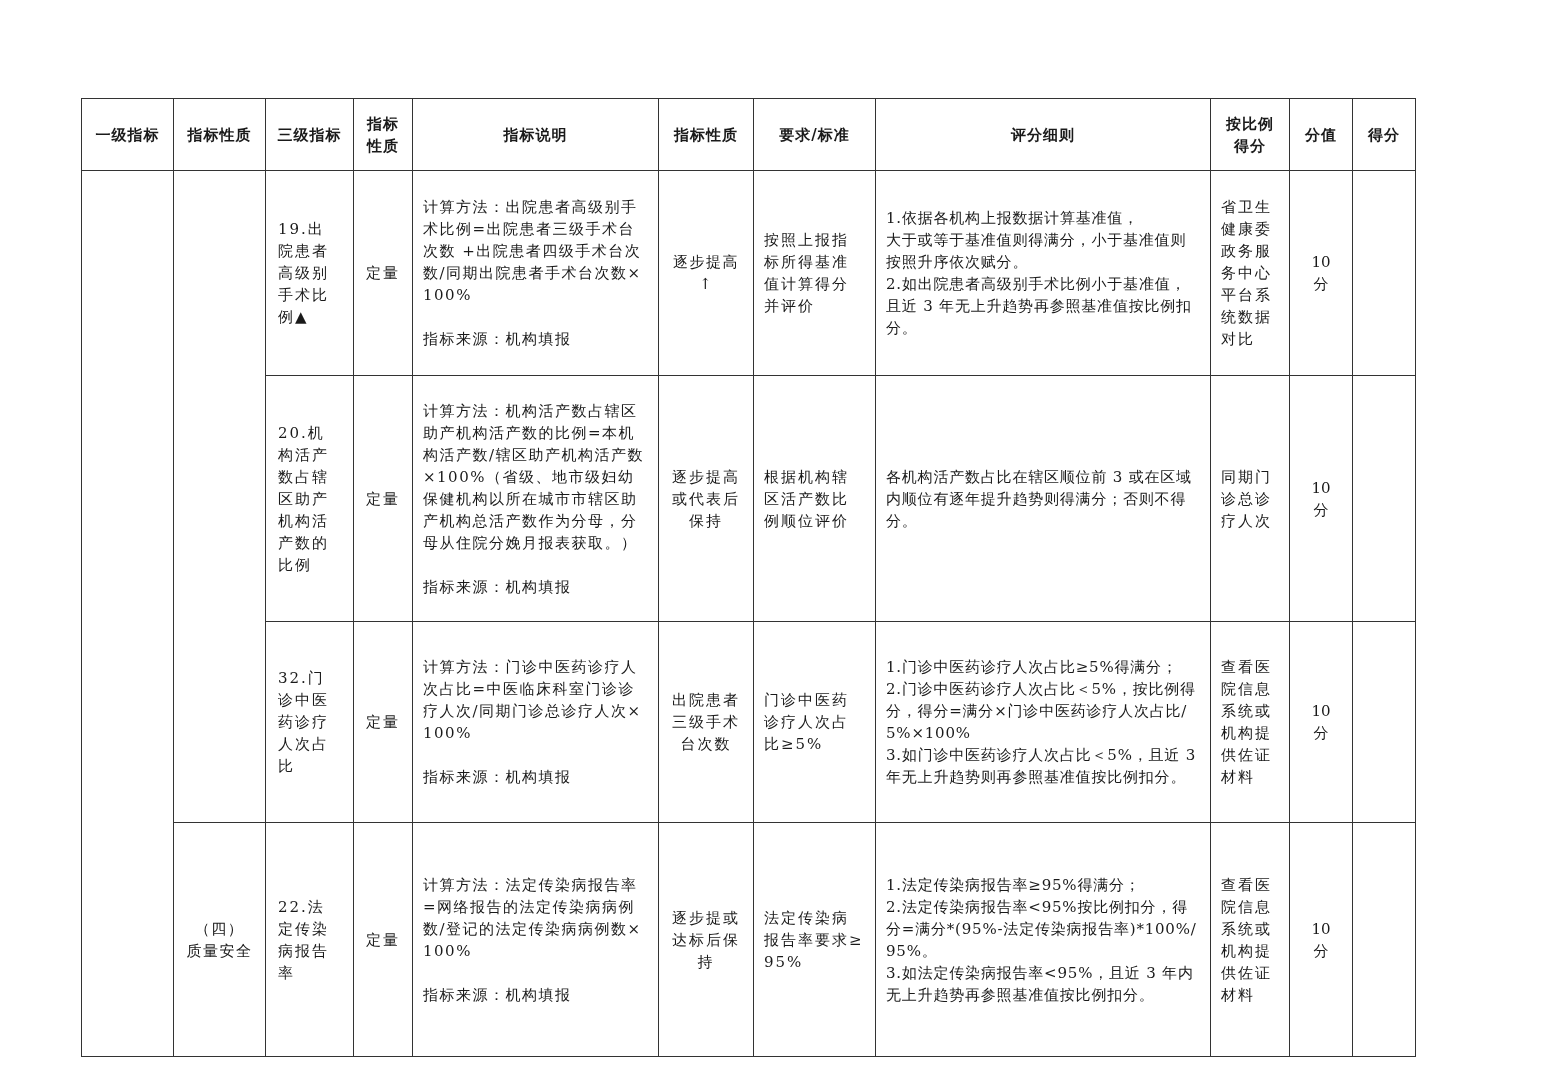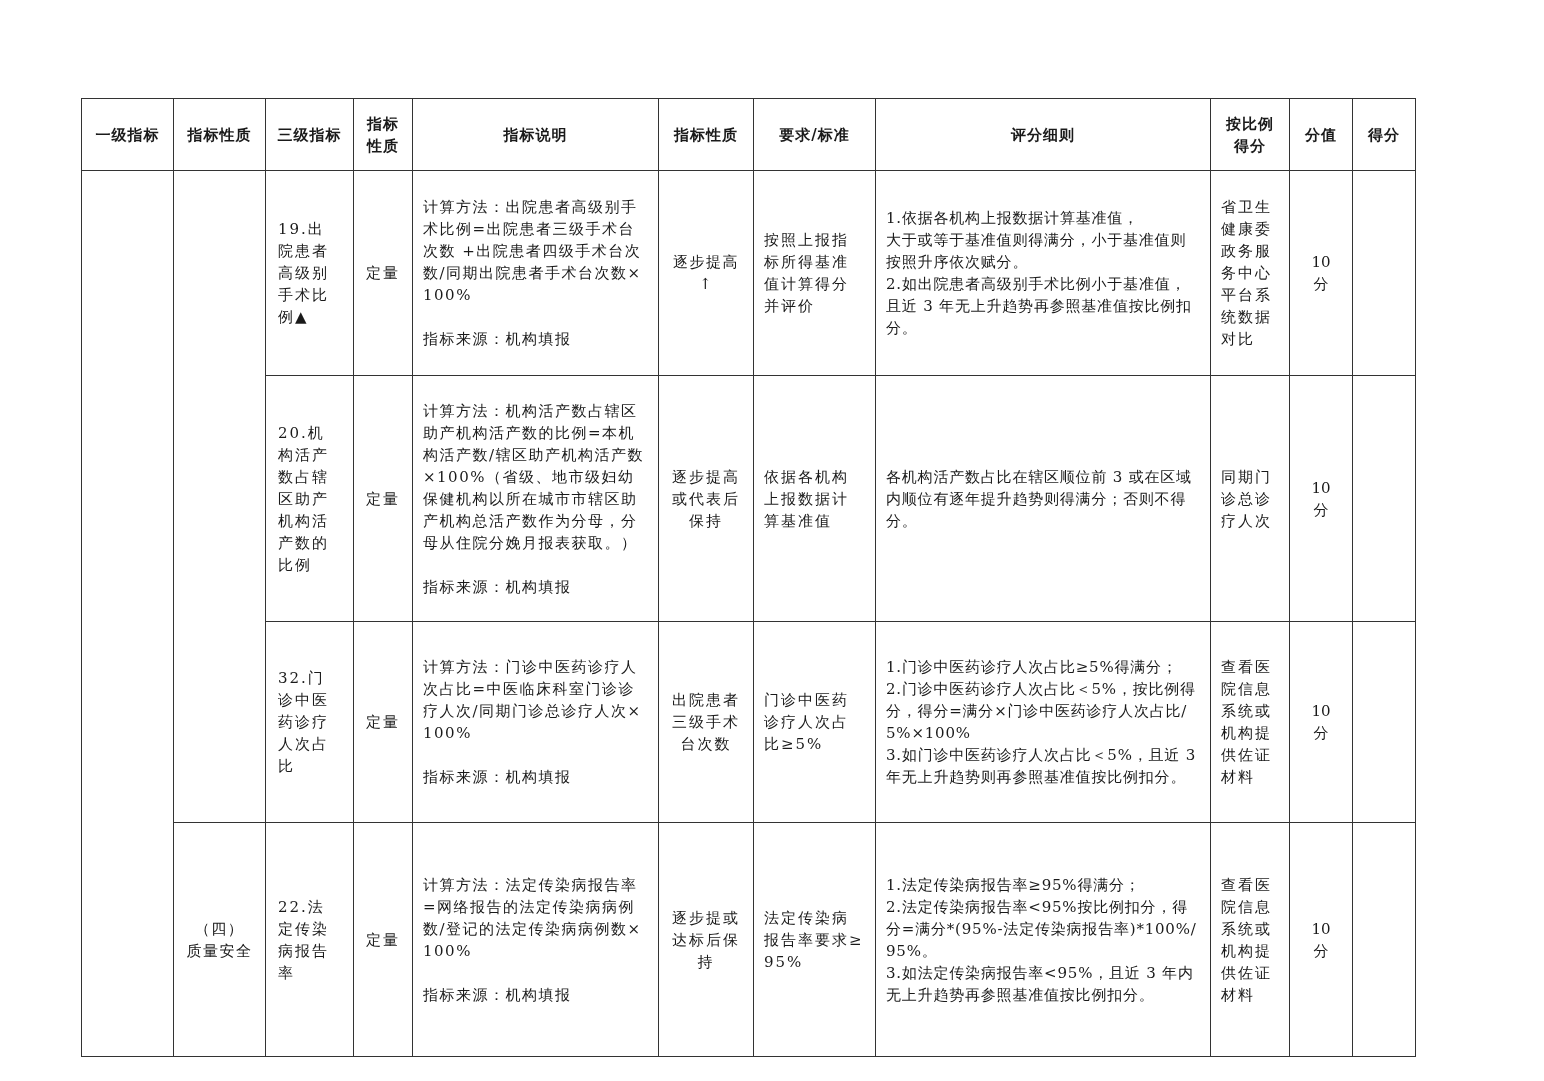--- a/index.html
+++ b/index.html
@@ -108,21 +108,21 @@
     </tr>
 
     <tr class="row20">
       <td class="pad-s c-left spaced">20.机构活产数占辖区助产机构活产数的比例</td>
       <td class="c-center spaced">定量</td>
       <td class="pad c-left">
         <div class="desc-block">计算方法：机构活产数占辖区助产机构活产数的比例=本机构活产数/辖区助产机构活产数×100%（省级、地市级妇幼保健机构以所在城市市辖区助产机构总活产数作为分母，分母从住院分娩月报表获取。）</div>
         <div class="src">指标来源：机构填报</div>
       </td>
       <td class="pad c-center spaced">逐步提高或代表后保持</td>
-      <td class="pad c-left spaced">依据各机构上报数据计算基准值</td>
+      <td class="pad c-left spaced">根据机构辖区活产数比例顺位评价</td>
       <td class="pad c-left rules-block">各机构活产数占比在辖区顺位前 3 或在区域内顺位有逐年提升趋势则得满分；否则不得分。</td>
       <td class="pad c-left spaced">同期门诊总诊疗人次</td>
       <td class="c-center">10 分</td>
       <td class="c-center"></td>
     </tr>
 
     <tr class="row21">
       <td class="pad-s c-left spaced">32.门诊中医药诊疗人次占比</td>
       <td class="c-center spaced">定量</td>
       <td class="pad c-left">

